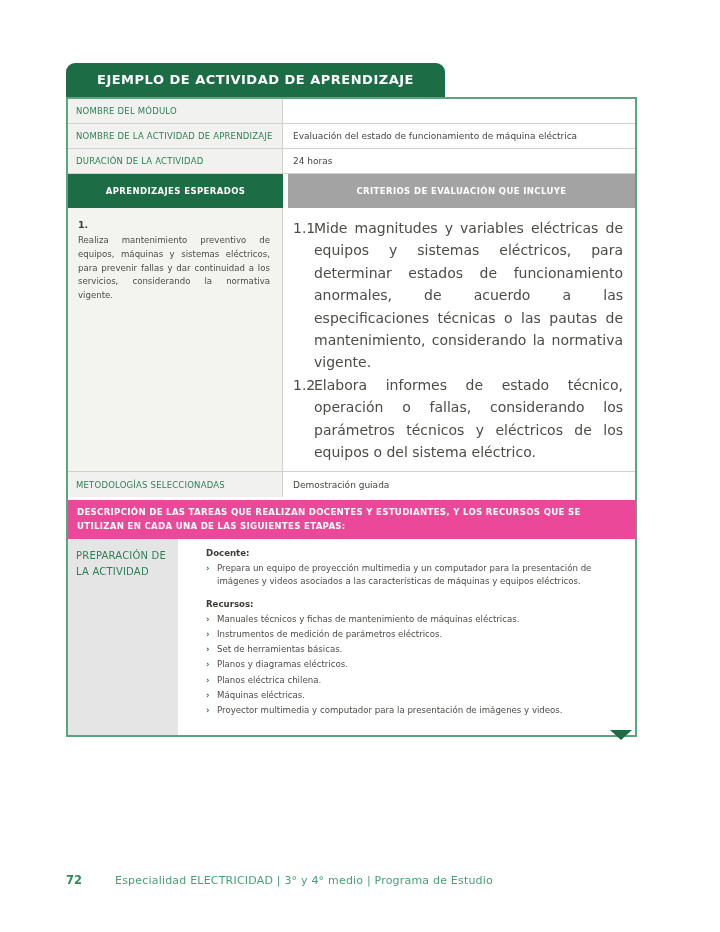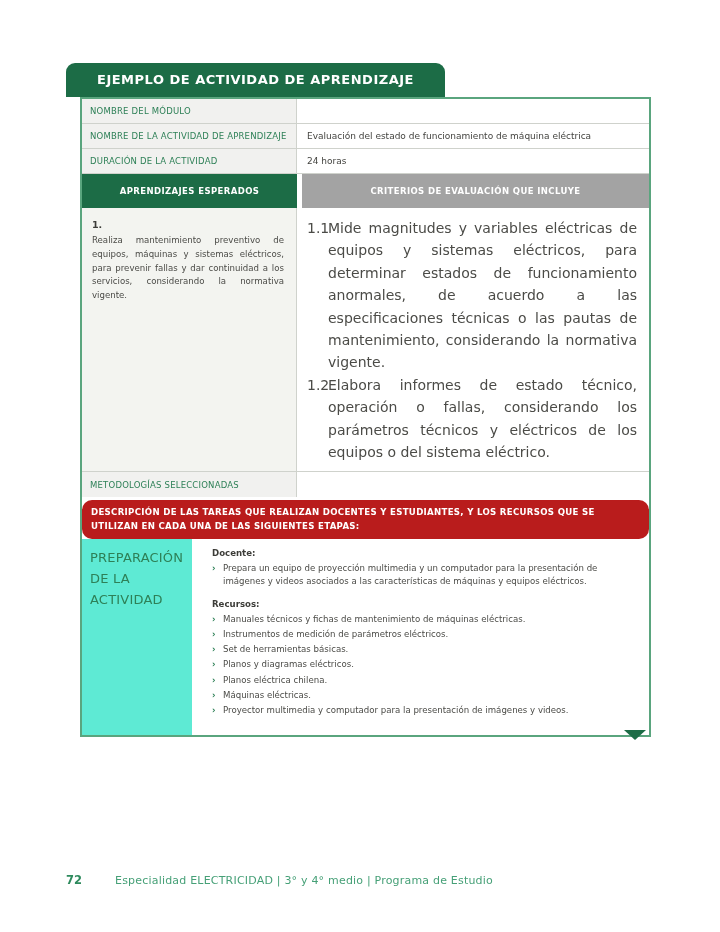--- a/index.html
+++ b/index.html
@@ -25,21 +25,20 @@
     border-radius: 9px 9px 0 0;
     white-space: nowrap;
   }
 
   
   .frame {
     position: relative;
     width: 571px;
     border: 2px solid #5aa57e;
     background: #ffffff;
-    margin-left: 14px;
   }
 
   .info-row {
     display: grid;
     grid-template-columns: 215px 1fr;
     border-bottom: 1px solid #cfd2cc;
     min-height: 25px;
   }
   .info-row:last-of-type { border-bottom: none; }
   .cell-label {
@@ -115,45 +114,44 @@
   
   .method-row {
     display: grid;
     grid-template-columns: 215px 1fr;
     min-height: 25px;
   }
 
   
   .banner-sep { height: 3px; background: #ffffff; }
   .banner {
-    background: #b91c1c;
+    background: #ec4899;
     color: #ffffff;
     font-size: 8.6px;
     font-weight: bold;
     letter-spacing: 0.3px;
     line-height: 1.55;
     padding: 6px 18px 6px 9px;
-    border-radius: 10px;
   }
 
   
   .prep-row {
     display: grid;
     grid-template-columns: 110px 1fr;
     min-height: 196px;
   }
   .prep-label {
-    background: #5eead4;
+    background: #e5e5e5;
     color: #2e8057;
-    font-size: 13px;
+    font-size: 10px;
     letter-spacing: 0.2px;
     line-height: 1.6;
     padding: 9px 6px 8px 8px;
   }
-  .prep-content { background: #ffffff; padding: 9px 14px 8px 20px; font-size: 8.6px; }
+  .prep-content { background: #ffffff; padding: 9px 14px 8px 28px; font-size: 8.6px; }
   .prep-heading { font-weight: bold; color: #3c3c38; margin-bottom: 4px; }
   .prep-heading.recursos { margin-top: 10px; }
   .bullet-item { display: grid; grid-template-columns: 11px 1fr; line-height: 1.55; margin-bottom: 2px; }
   .bullet-item .bullet { color: #2e8057; font-weight: bold; }
   .bullet-item .btext { color: #4b4b47; }
 
   
   .triangle {
     position: absolute;
     right: 3px;
@@ -216,20 +214,21 @@
         </div>
         <div class="crit-item">
           <span class="cnum">1.2</span>
           <span class="ctext">Elabora informes de estado técnico, operación o fallas, considerando los parámetros técnicos y eléctricos de los equipos o del sistema eléctrico.</span>
         </div>
       </div>
     </div>
 
     <div class="method-row">
       <div class="cell-label">METODOLOGÍAS SELECCIONADAS</div>
+      <div class="cell-value">Demostración guiada</div>
     </div>
 
     <div class="banner-sep"></div>
     <div class="banner">DESCRIPCIÓN DE LAS TAREAS QUE REALIZAN DOCENTES Y ESTUDIANTES, Y LOS RECURSOS QUE SE UTILIZAN EN CADA UNA DE LAS SIGUIENTES ETAPAS:</div>
 
     <div class="prep-row">
       <div class="prep-label">PREPARACIÓN DE LA ACTIVIDAD</div>
       <div class="prep-content">
 
         <div class="prep-heading">Docente:</div>

